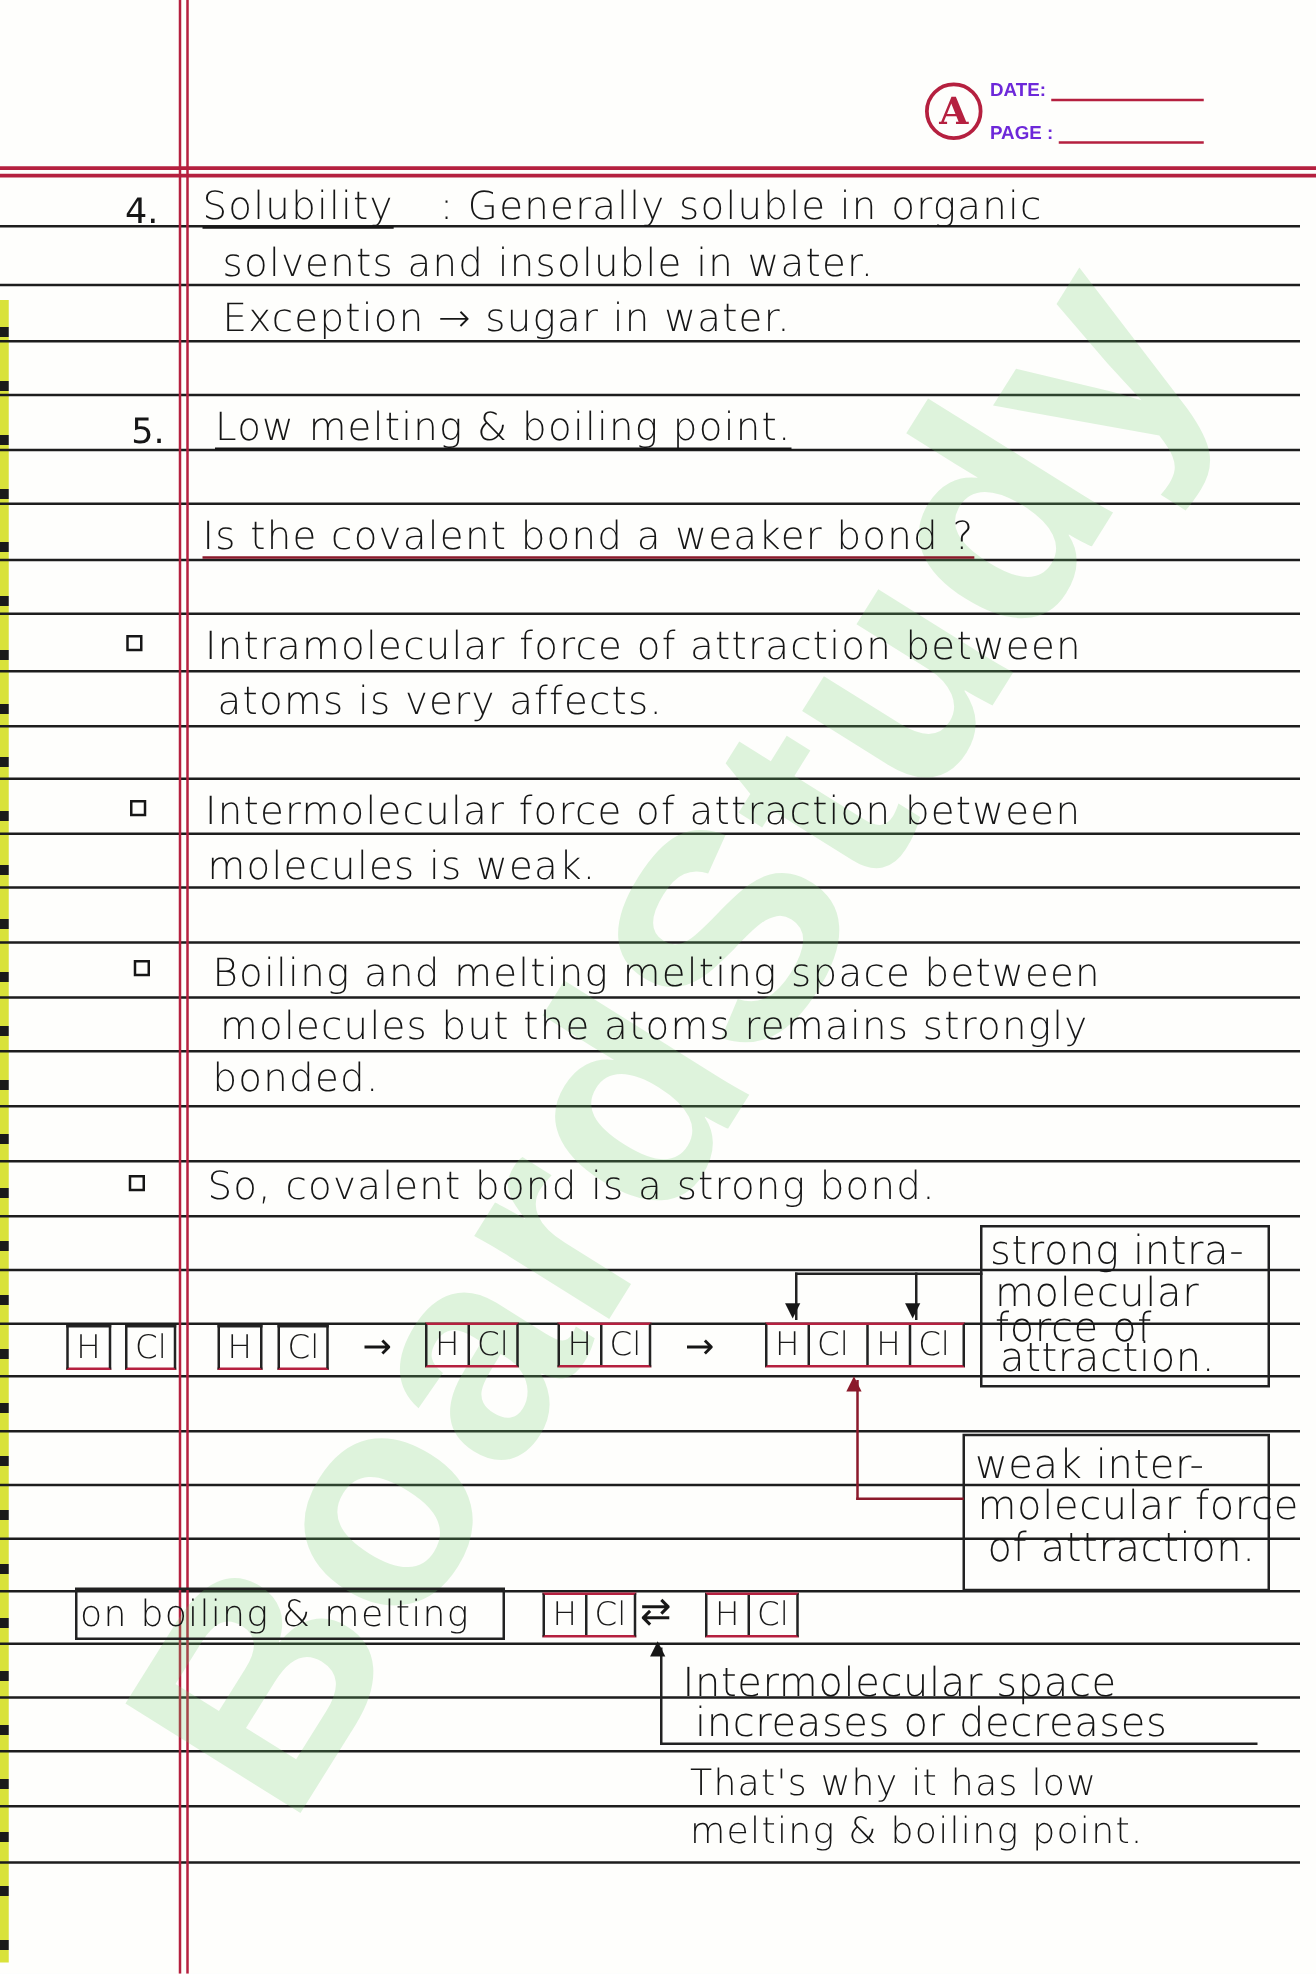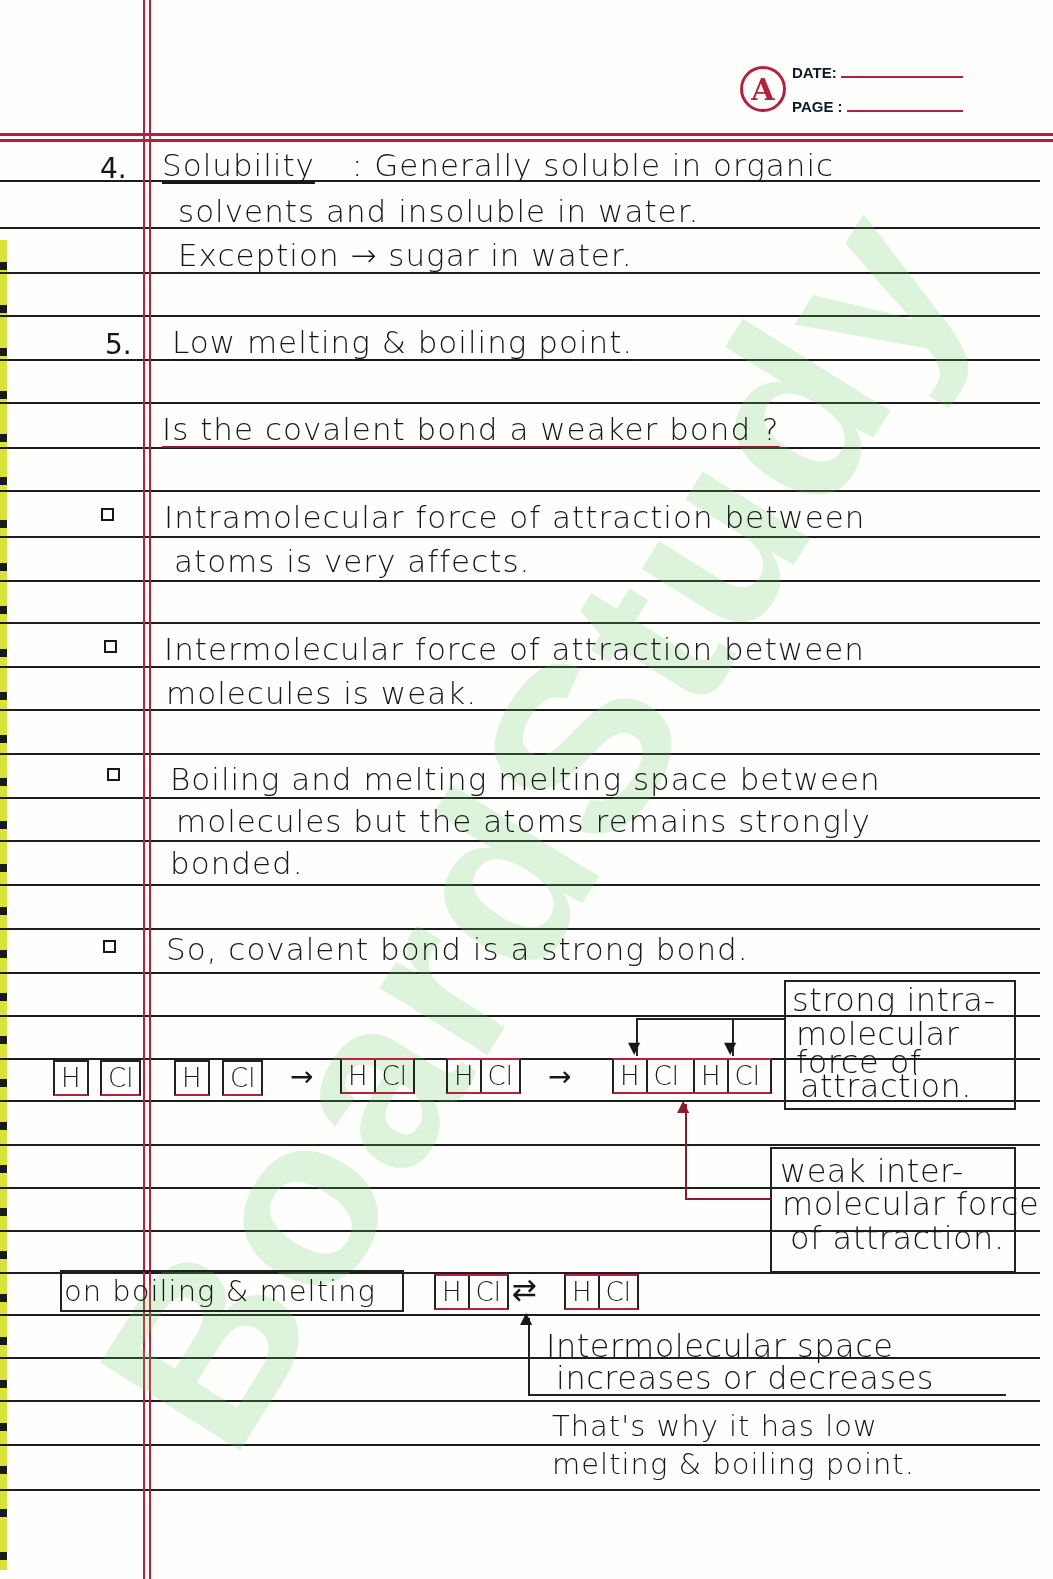--- a/index.html
+++ b/index.html
@@ -16,21 +16,21 @@
     .rule { position: absolute; left: 0; width: 1040px; height: 2px; background: #1d1d1d; }
 
     
     .header-rule { position: absolute; left: 0; width: 1053px; height: 3px; background: #b5203f; }
     .margin-line { position: absolute; top: 0; width: 2px; height: 1579px; background: #b5203f; }
 
     
     .stamp { position: absolute; left: 740px; top: 62px; width: 240px; height: 60px; color: #b5203f; }
     .stamp-logo { position: absolute; left: 0; top: 4px; width: 46px; height: 46px; border: 3px solid #b5203f; border-radius: 50%;
       display: flex; align-items: center; justify-content: center; font: bold 30px "DejaVu Serif", serif; color: #b5203f; }
-    .stamp-row { position: absolute; left: 52px; font: bold 15px "Liberation Sans", sans-serif; color: #0f172a; display: flex; align-items: flex-start; }
+    .stamp-row { position: absolute; left: 52px; font: bold 15px "Liberation Sans", sans-serif; color: #6d28d9; display: flex; align-items: flex-end; }
     .stamp-row .blank { display: inline-block; border-bottom: 2px solid #b5203f; margin-left: 4px; height: 14px; }
 
     
     .hw { position: absolute; font-family: "DejaVu Sans", sans-serif; font-weight: 300; font-size: 31px; letter-spacing: 1px; color: #161616; white-space: nowrap; line-height: 1; }
     .hw.u { text-decoration: underline; text-decoration-thickness: 2px; text-underline-offset: 6px; }
     .hw.sm { font-size: 32px; letter-spacing: 0.5px; }
     .num { position: absolute; font-size: 28px; color: #161616; font-family: "DejaVu Sans", sans-serif; }
     .bullet { position: absolute; width: 13px; height: 13px; border: 2px solid #161616; }
 
     

